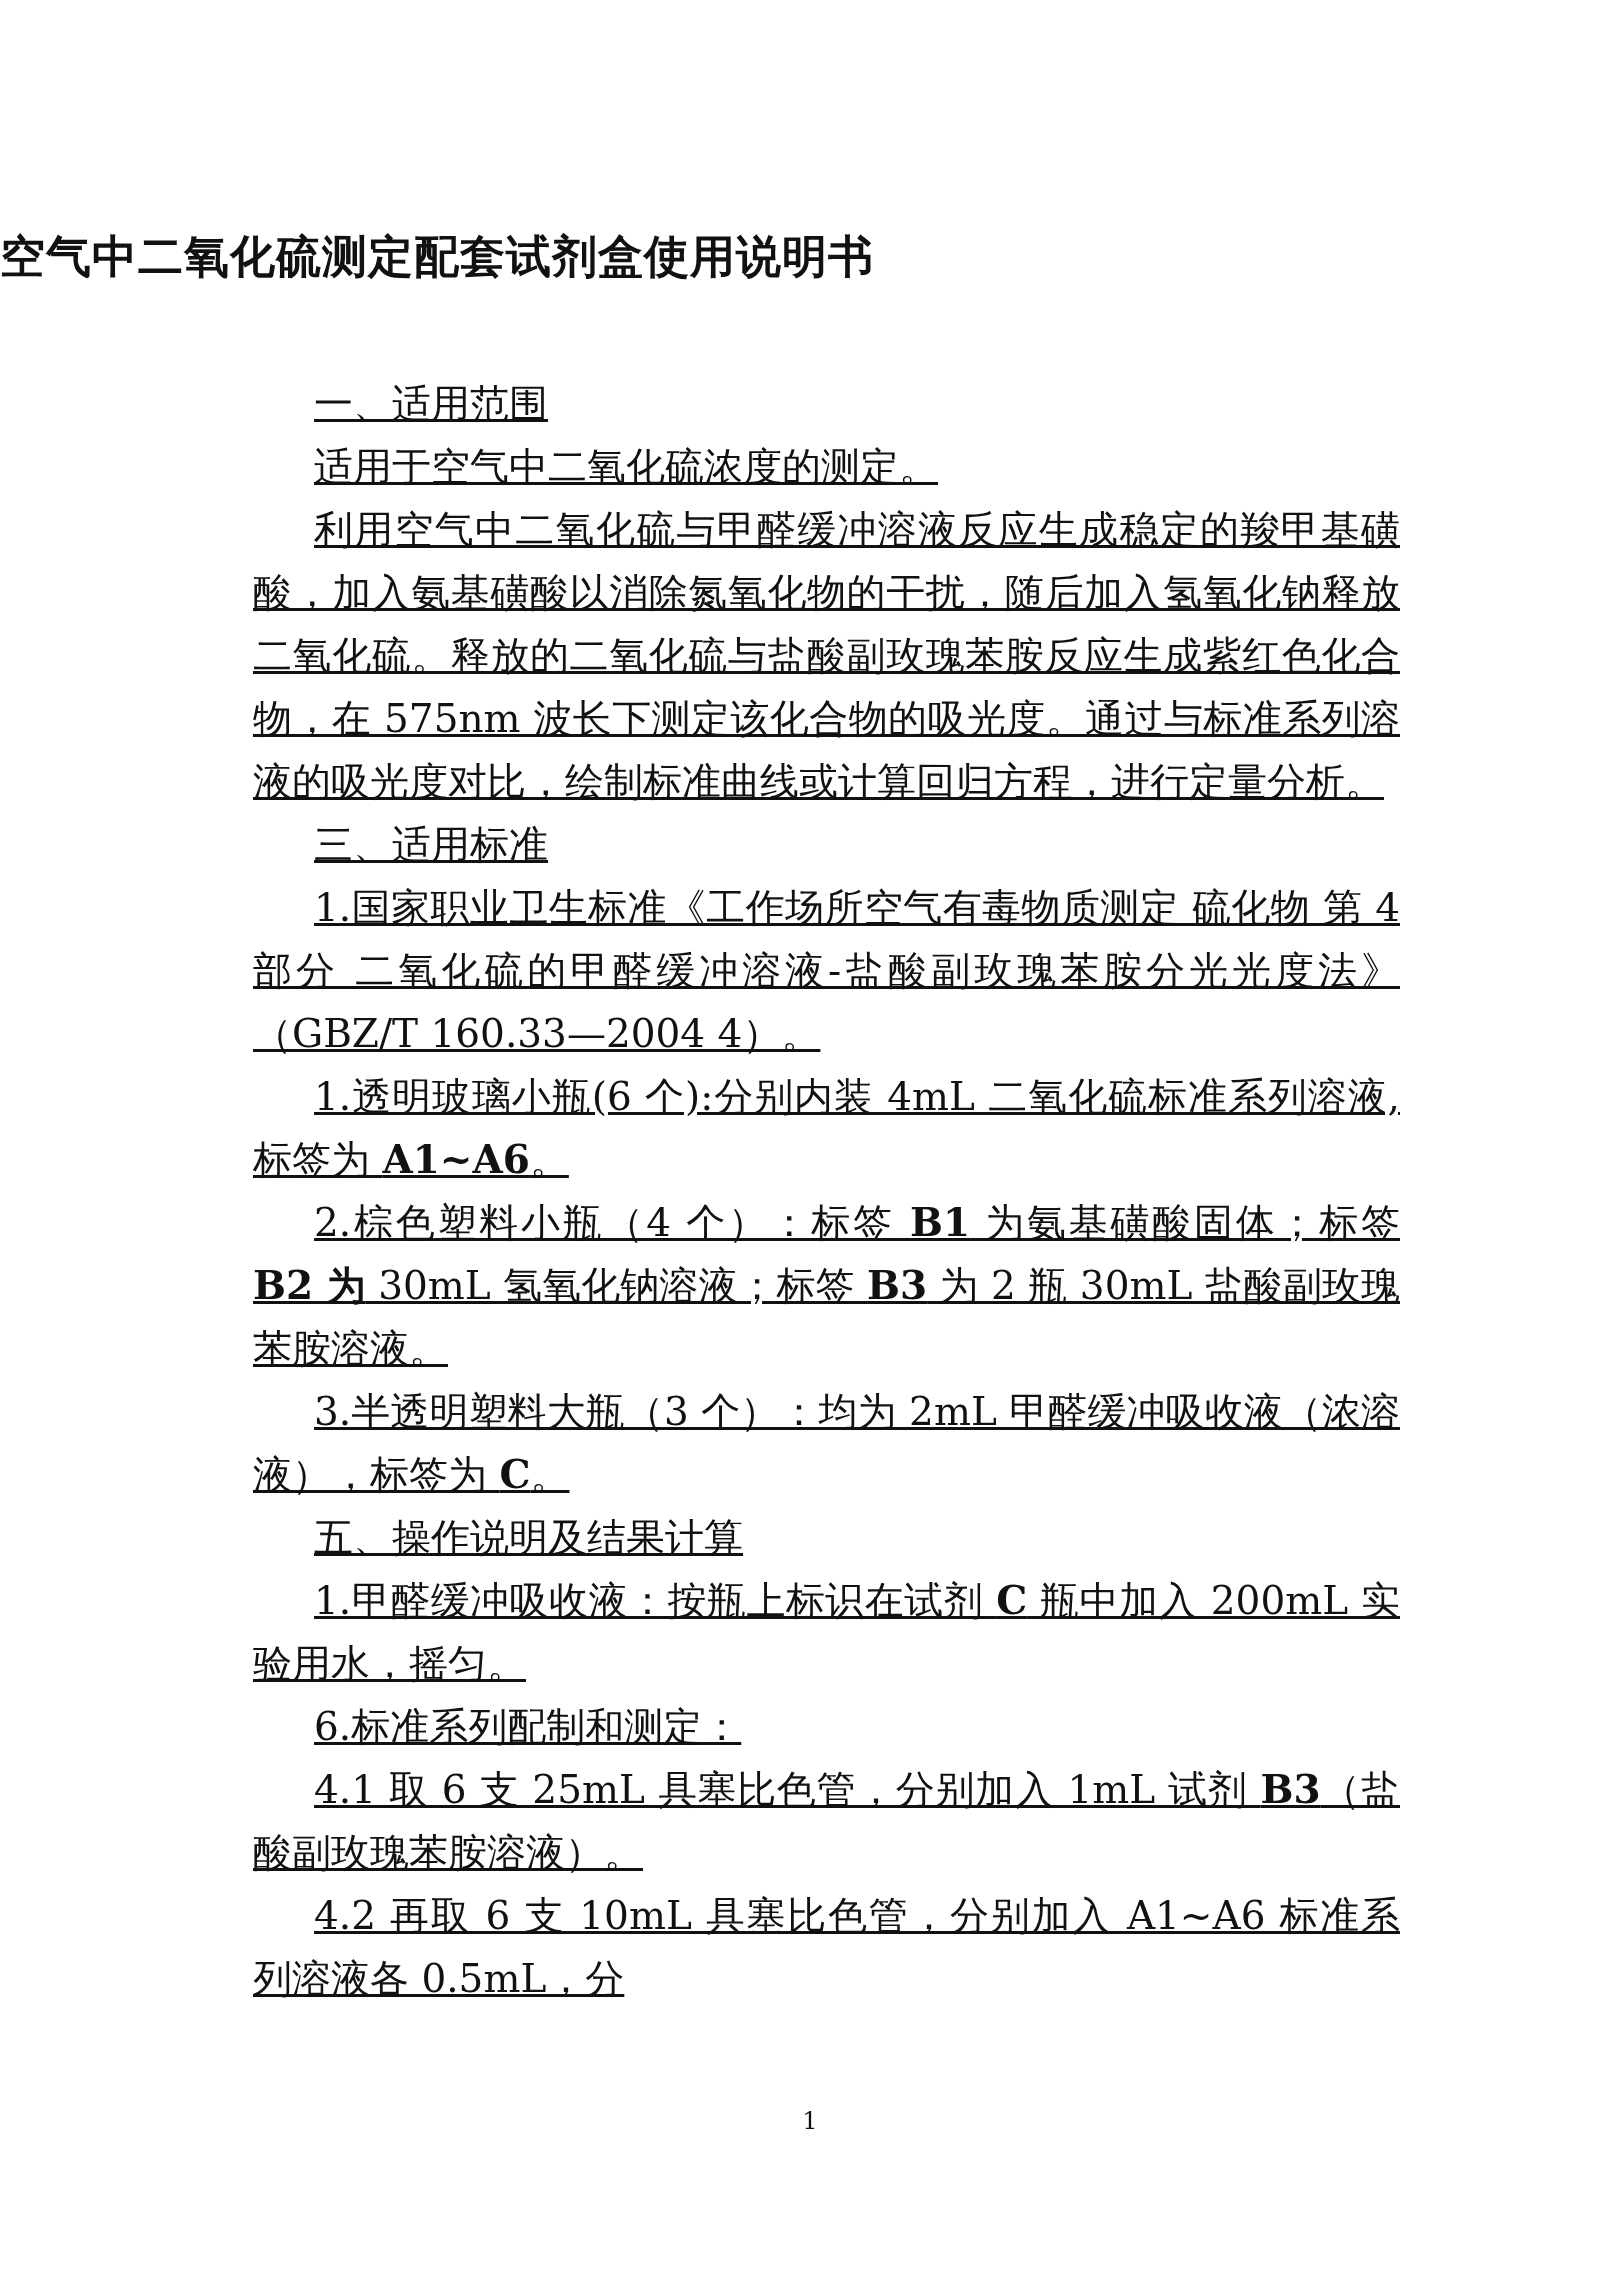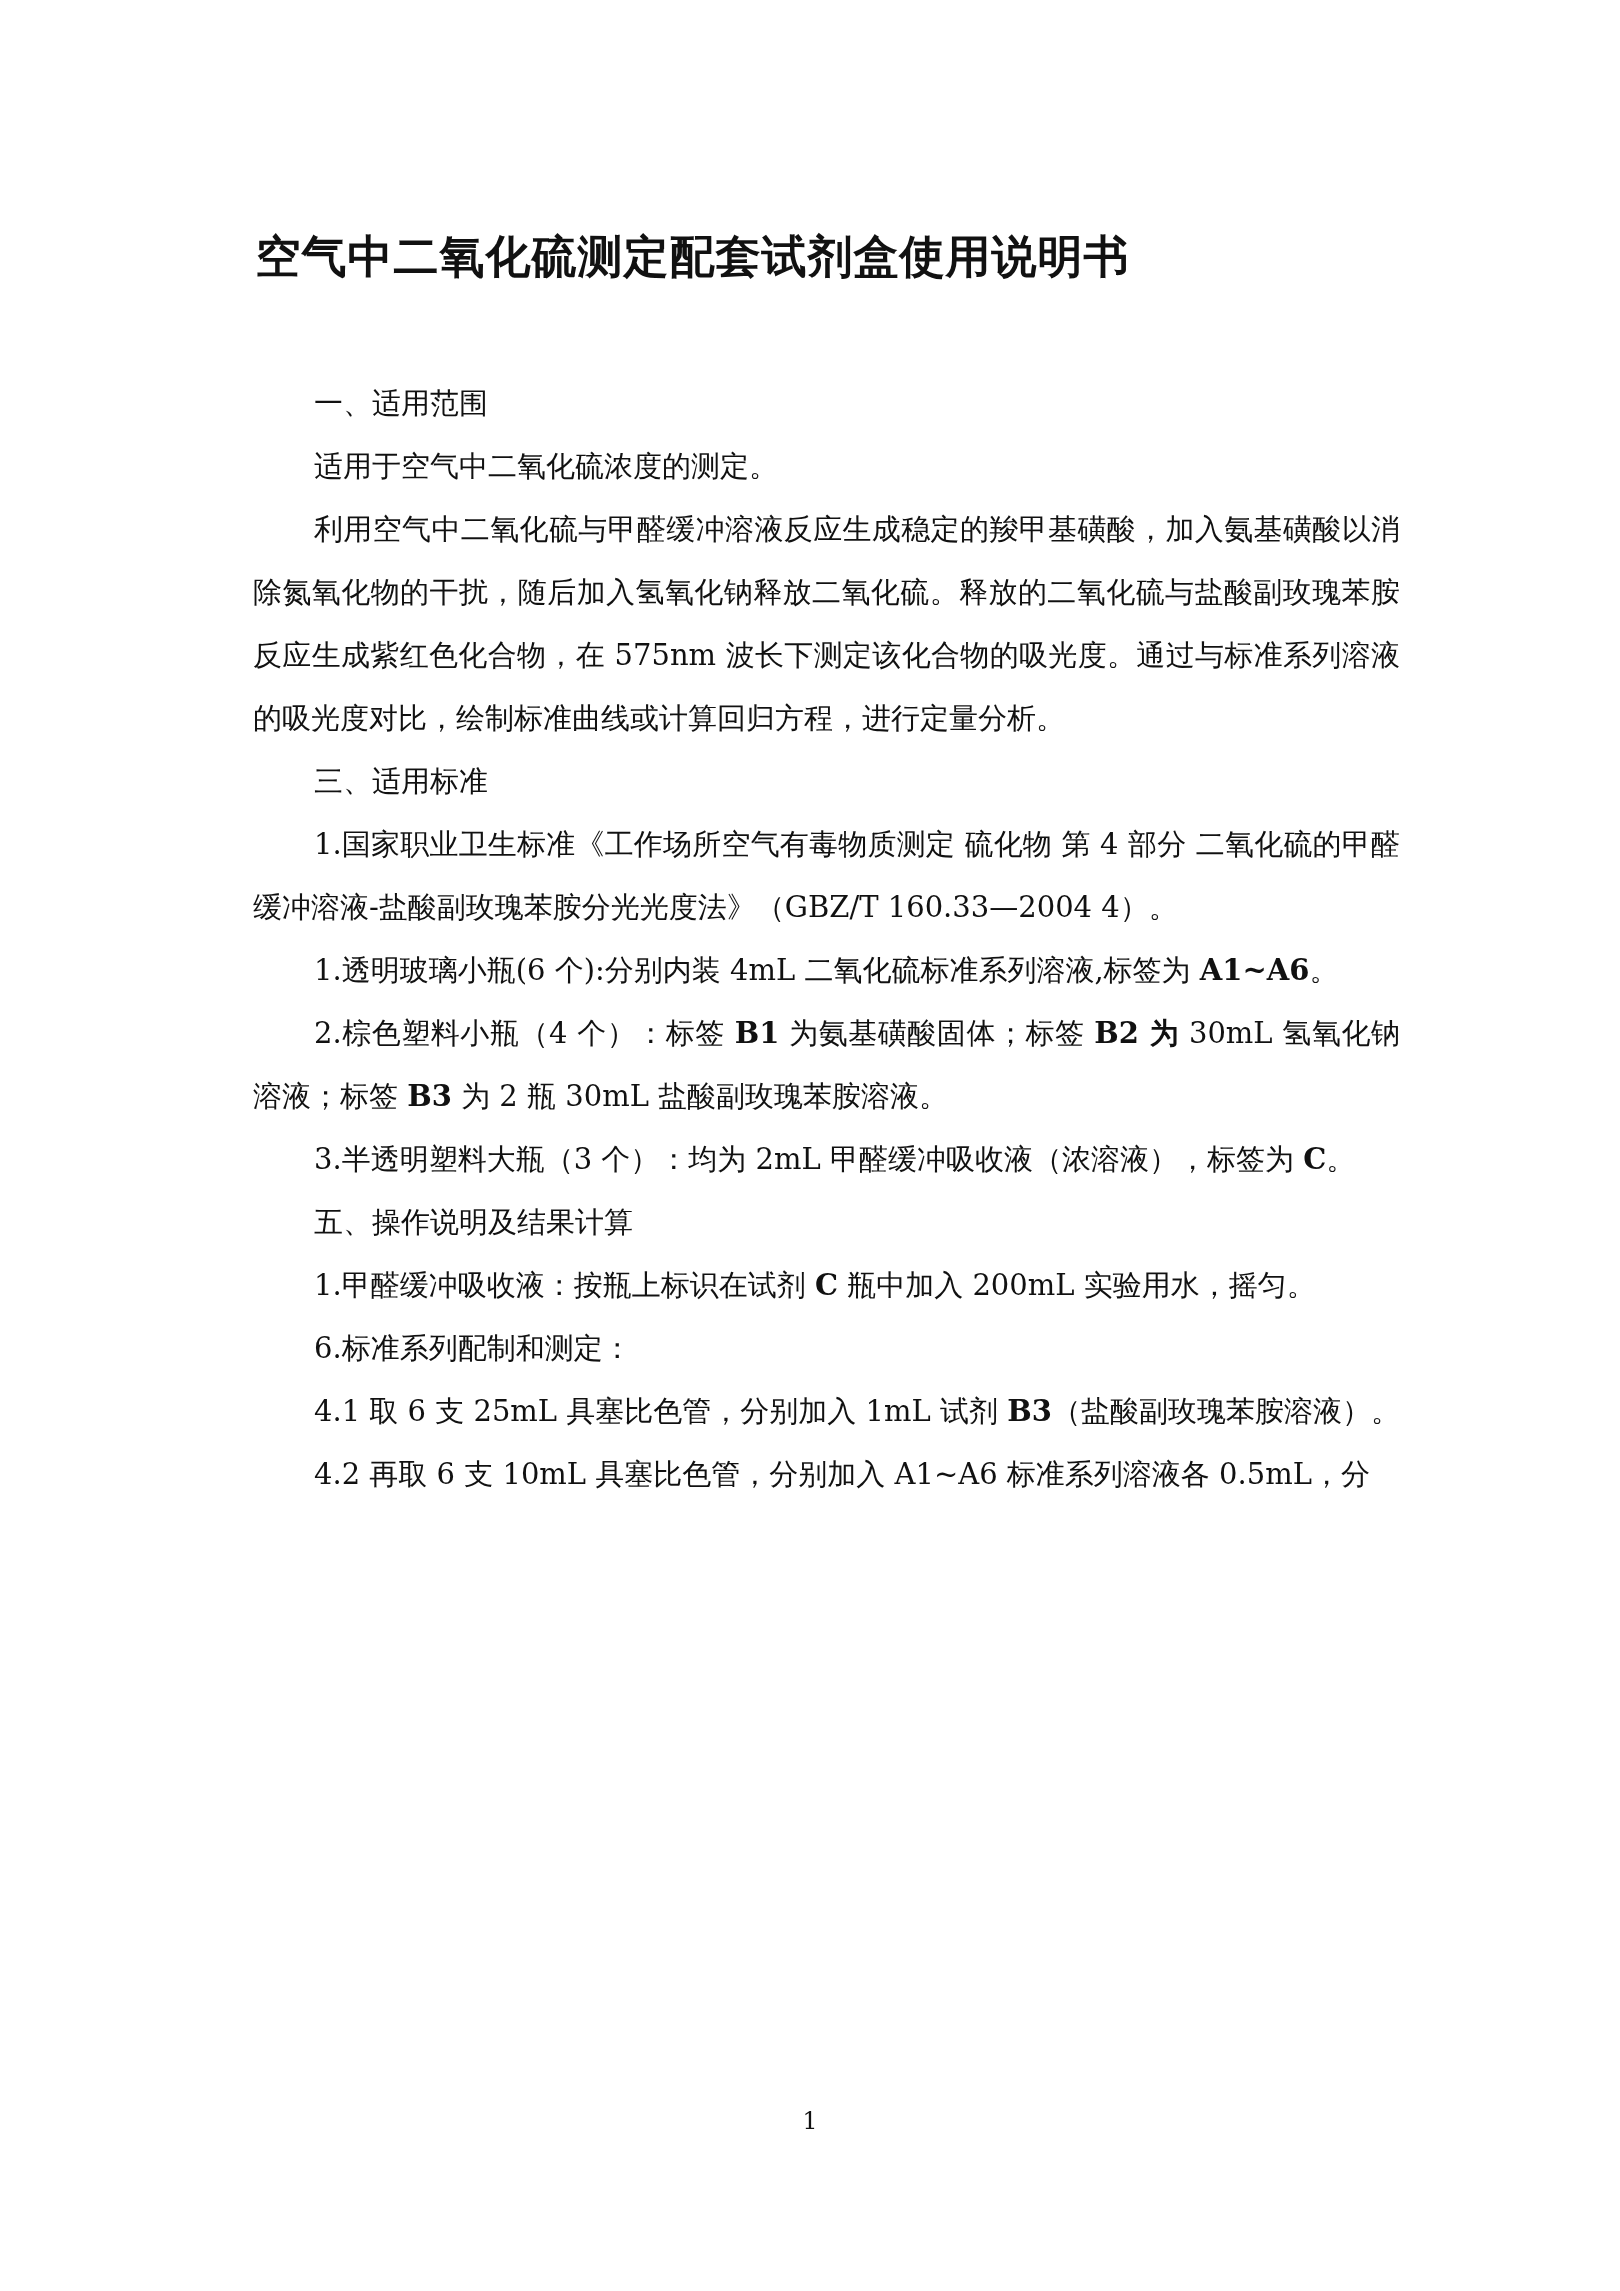--- a/index.html
+++ b/index.html
@@ -3,31 +3,30 @@
 <meta charset="utf-8">
 <style>
   html, body { margin: 0; padding: 0; background: #ffffff; }
   body {
     width: 1620px; height: 2292px; position: relative; overflow: hidden;
     font-family: "DejaVu Serif", "Liberation Serif", serif;
     color: #111111;
   }
   .page-title {
     position: absolute; top: 227px; left: 0; width: 1385px;
-    text-align: center;
     font-family: "DejaVu Sans", "Liberation Sans", sans-serif;
     font-size: 45px; font-weight: bold; letter-spacing: 1px;
     margin: 0;
   }
   .content {
     position: absolute; top: 372px; left: 253px; width: 1147px;
   }
   .line {
-    font-size: 29px; line-height: 63px; white-space: nowrap;
-    margin: 0; padding: 0; overflow: visible;
+    font-size: 39px; line-height: 63px; white-space: nowrap;
+    margin: 0; padding: 0; overflow: visible; text-decoration: underline;
   }
   .indent { padding-left: 61px; }
   .para { white-space: normal; text-align: justify; }
   .para.indent { text-indent: 61px; padding-left: 0; }
   b { font-weight: bold; margin-top: 13px; }
   .page-number {
     position: absolute; top: 2107px; left: 0; width: 1620px; text-align: center;
     font-size: 23.5px;
   }
 </style>

